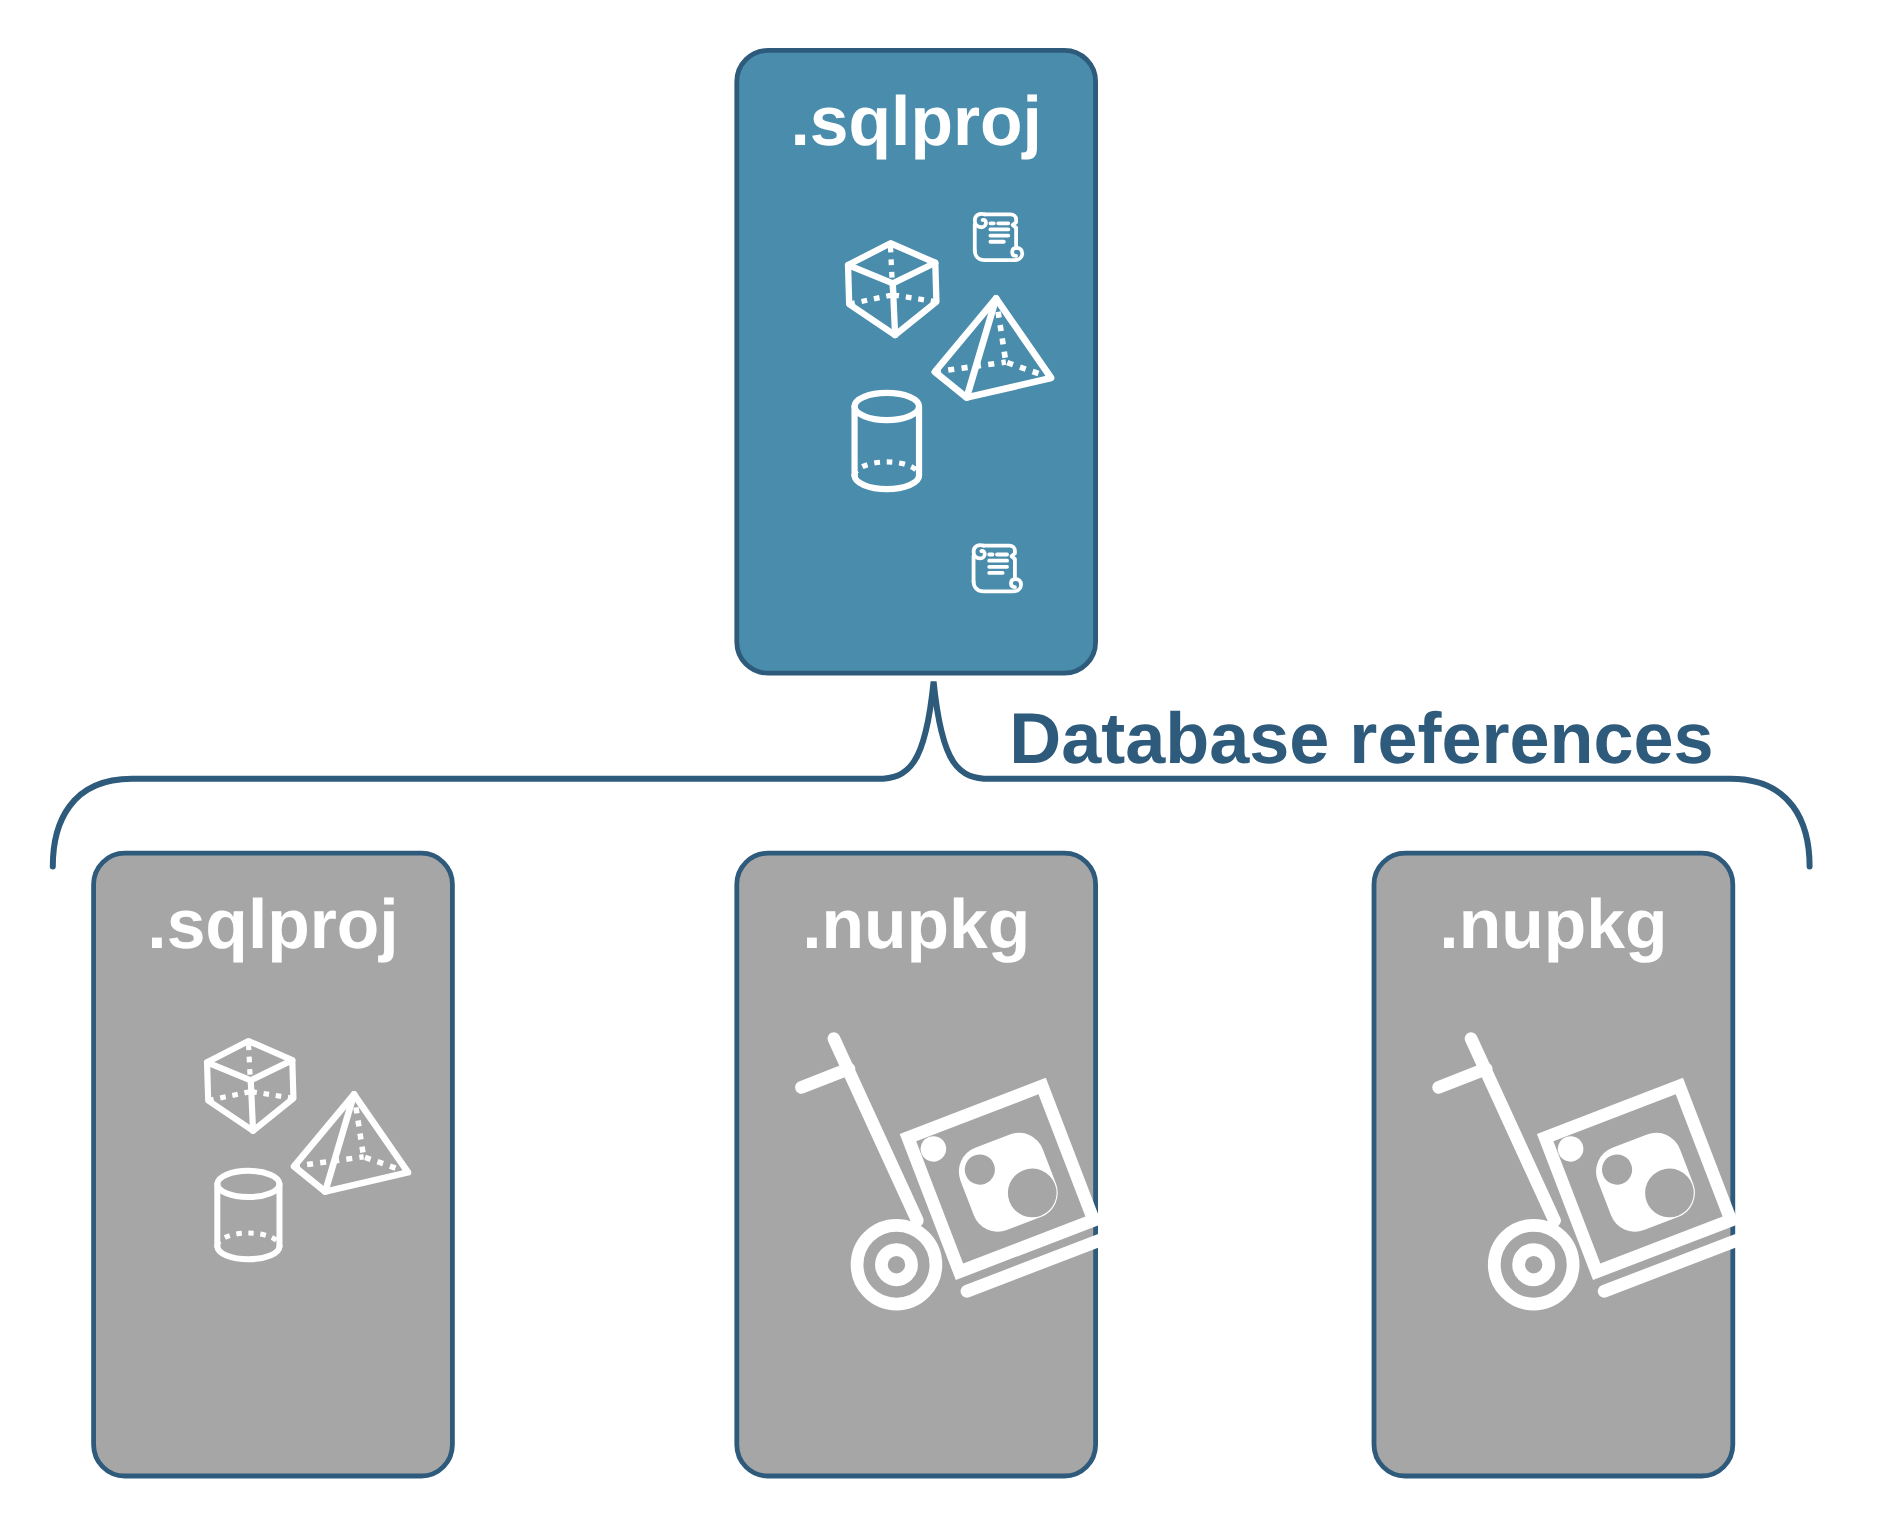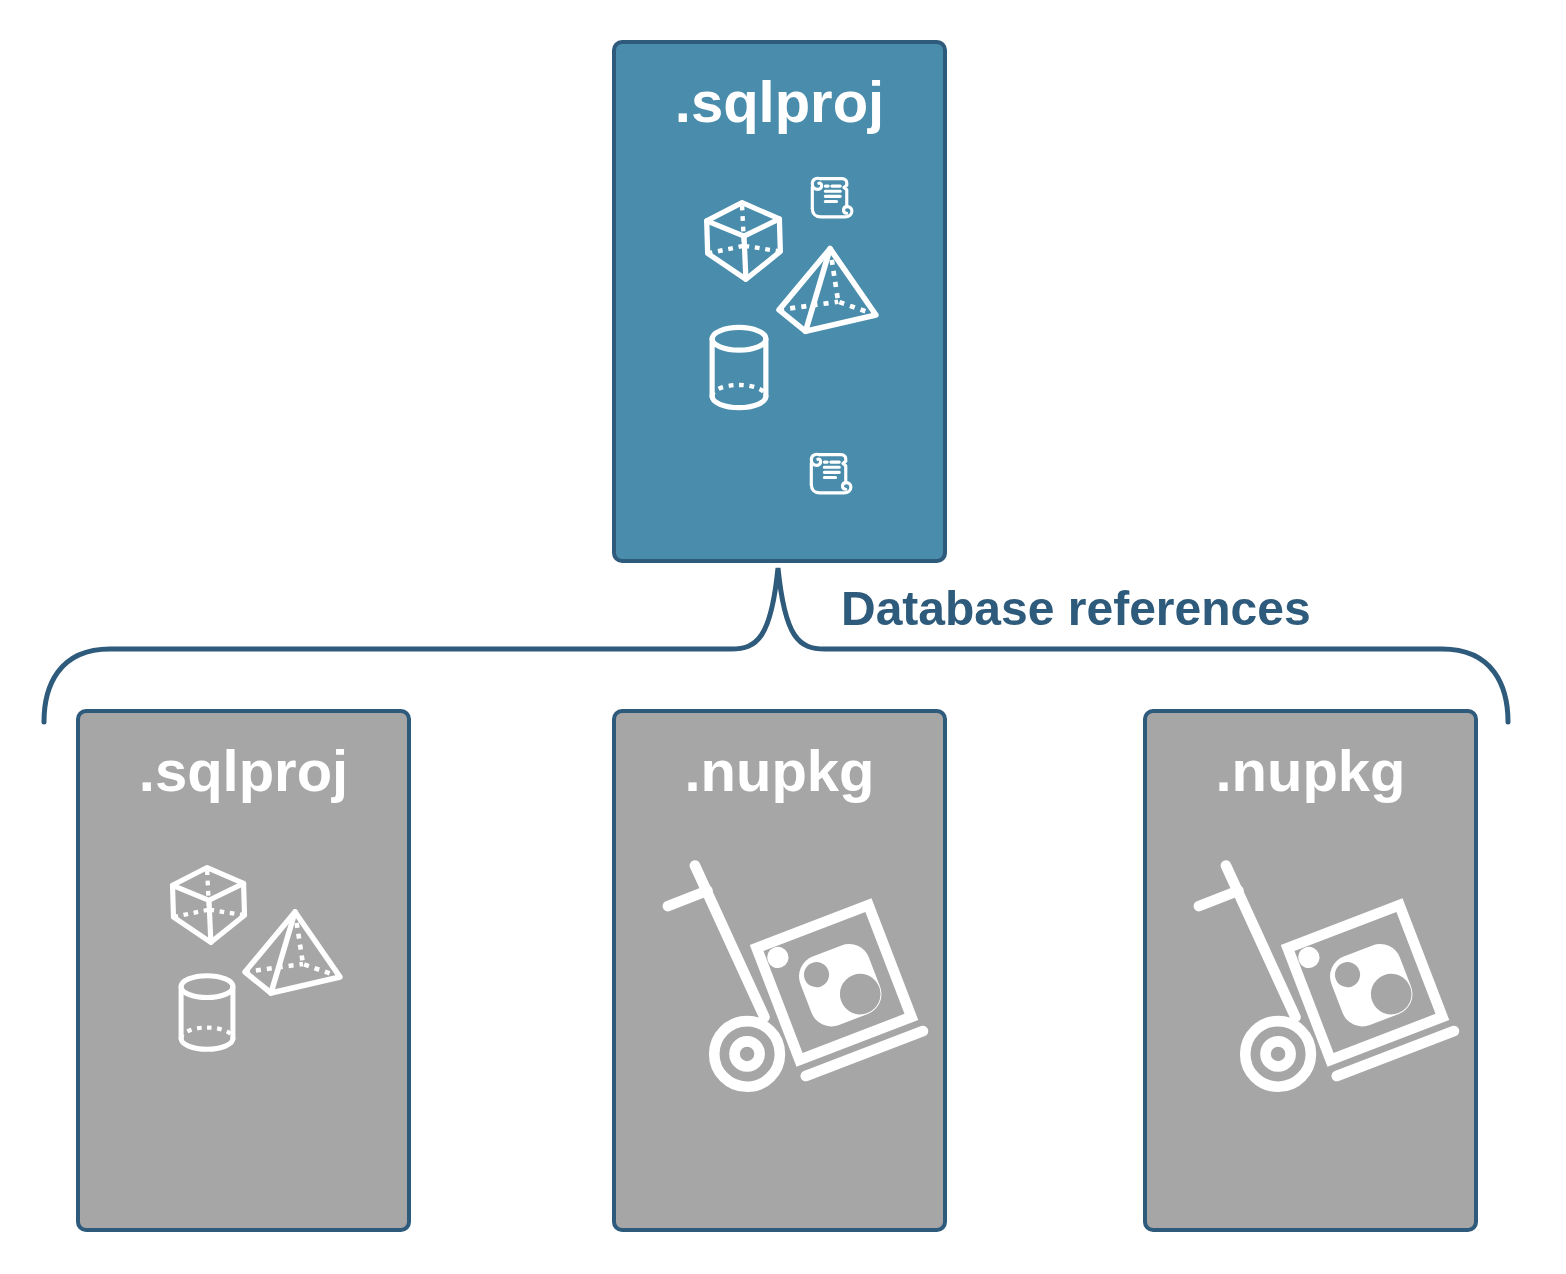--- a/index.html
+++ b/index.html
@@ -9,38 +9,38 @@
     --edge-label-color:#2e5a7b;
     --icon-color:#ffffff;
     --bg:#ffffff;
   }
   html,body{margin:0;padding:0;background:var(--bg);}
   .canvas{
     position:relative;width:1566px;height:1274px;background:var(--bg);
     font-family:"Liberation Sans","DejaVu Sans",sans-serif;overflow:hidden;
   }
   .node{
-    position:absolute;width:335px;height:523px;border-radius:10px;
+    position:absolute;width:303px;height:523px;border-radius:28px;
     border:4px solid var(--outline);box-sizing:border-box;
   }
   .node-root{left:612px;top:40px;background:var(--root-fill);}
   .node-child{top:709px;background:var(--child-fill);}
   .node-child.c0{left:76px;}
   .node-child.c1{left:612px;}
   .node-child.c2{left:1143px;}
   .node-title{
     text-align:center;padding-top:24px;font-size:58px;font-weight:700;
     color:#ffffff;letter-spacing:0px;
   }
   .icon{position:absolute;color:var(--icon-color);}
   .icon svg{display:block;overflow:visible;}
   .brace{position:absolute;left:0;top:0;pointer-events:none;}
   .edge-label{
     position:absolute;left:841px;top:581px;width:480px;
-    font-size:48px;font-weight:700;color:var(--edge-label-color);white-space:nowrap;
+    font-size:60px;font-weight:700;color:var(--edge-label-color);white-space:nowrap;
   }
   .stroke{fill:none;stroke:currentColor;stroke-width:5.5;stroke-linecap:round;stroke-linejoin:round;}
   .stroke-thin{fill:none;stroke:currentColor;stroke-width:3.4;stroke-linecap:round;stroke-linejoin:round;}
   .dashed{fill:none;stroke:currentColor;stroke-width:4.6;stroke-dasharray:5 6;stroke-linecap:butt;}
   .truck{fill:none;stroke:currentColor;stroke-width:11;stroke-linecap:round;}
   .hole{fill:var(--child-fill);}
 </style>
 </head>
 <body>
 

